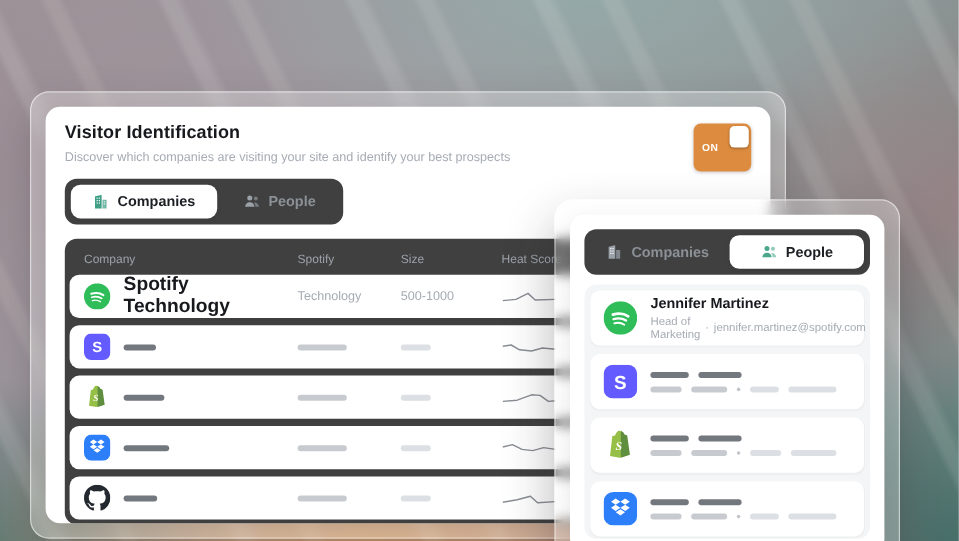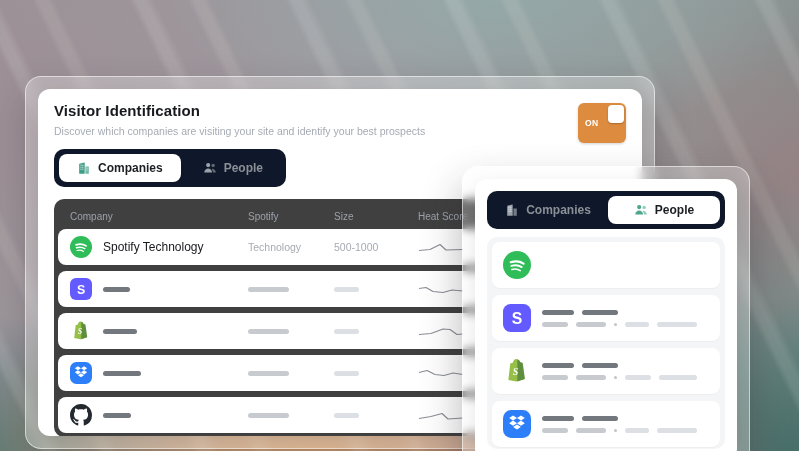--- a/index.html
+++ b/index.html
@@ -53,21 +53,21 @@
   .toggle .on-label{
     position:absolute; left:7px; top:50%; transform:translateY(-50%);
     font-size:8.5px; font-weight:700; color:#fff; letter-spacing:.4px;
   }
   .toggle .knob{
     position:absolute; right:2px; top:2px; width:16px; height:18px;
     background:#fff; border-radius:4px; box-shadow:0 1px 2px rgba(0,0,0,.25);
   }
 
   
-  .tabs{ display:inline-flex; background:#0f172a; border-radius:10px; padding:5px; gap:4px; margin-top:12px; }
+  .tabs{ display:inline-flex; background:#404040; border-radius:10px; padding:5px; gap:4px; margin-top:12px; }
   .tabs.full{ display:flex; margin-top:0; }
   .tab{
     display:flex; align-items:center; justify-content:center; gap:7px;
     padding:7px 18px; border-radius:8px; border:none; background:transparent;
     font-family:inherit; font-size:12px; font-weight:600; color:#8b9097; cursor:pointer;
   }
   .tabs.full .tab{ flex:1; padding:7px 10px; }
   .tab.active{ background:#fff; color:#1b1e22; box-shadow:0 1px 3px rgba(25,28,33,.10); }
   .ticon{ width:14px; height:14px; display:block; }
   .tab .c-teal{ color:#3e9e86; }
@@ -81,21 +81,21 @@
     padding:8px 12px 7px; font-size:10px; color:#9ba1a9;
   }
   .trow{
     display:grid; grid-template-columns:178px 86px 84px auto; align-items:center;
     background:#fff; border-radius:8px; height:36px; padding:0 12px; margin-bottom:6px;
     box-shadow:0 1px 1px rgba(20,22,26,.03); cursor:pointer;
   }
   .trow:last-child{ margin-bottom:0; }
   .co{ display:flex; align-items:center; gap:11px; }
   .cicon{ width:22px; height:22px; display:block; flex:0 0 auto; }
-  .cname{ font-size:12px; font-weight:400; color:#17191d; }
+  .cname{ font-size:16px; font-weight:700; color:#17191d; }
   .muted{ font-size:10.5px; color:#a6abb3; }
 
   .bar{ height:5px; border-radius:3px; display:inline-block; }
   .bar.dark{ background:#73777e; }
   .bar.mid{ background:#c7cbd0; }
   .bar.light{ background:#dcdfe3; }
 
   .spark{ display:block; }
   .heat{ justify-self:start; }
 
@@ -281,20 +281,28 @@
 
       <div class="plist">
 
         <div class="prow">
           <svg class="picon" viewBox="0 0 24 24">
             <circle cx="12" cy="12" r="12" fill="#2EBD59"></circle>
             <path d="M6.6 9.6c3.6-1.1 8.2-.7 11 1.2" stroke="#fff" stroke-width="1.9" fill="none" stroke-linecap="round"></path>
             <path d="M7.1 12.8c3-.9 6.6-.5 9 1" stroke="#fff" stroke-width="1.6" fill="none" stroke-linecap="round"></path>
             <path d="M7.6 15.8c2.4-.7 5.1-.4 7.2 1" stroke="#fff" stroke-width="1.3" fill="none" stroke-linecap="round"></path>
           </svg>
+          <div>
+            <div class="pname">Jennifer Martinez</div>
+            <div class="psub">
+              <span>Head of Marketing</span>
+              <span>·</span>
+              <span>jennifer.martinez@spotify.com</span>
+            </div>
+          </div>
         </div>
 
         <div class="prow">
           <svg class="picon" viewBox="0 0 24 24">
             <rect width="24" height="24" rx="6.5" fill="#635BFF"></rect>
             <text x="12" y="17" font-size="13.5" font-weight="700" fill="#fff" text-anchor="middle" font-family="Liberation Sans, sans-serif">S</text>
           </svg>
           <div>
             <div class="skline">
               <span class="bar dark" style="width:32px"></span>

